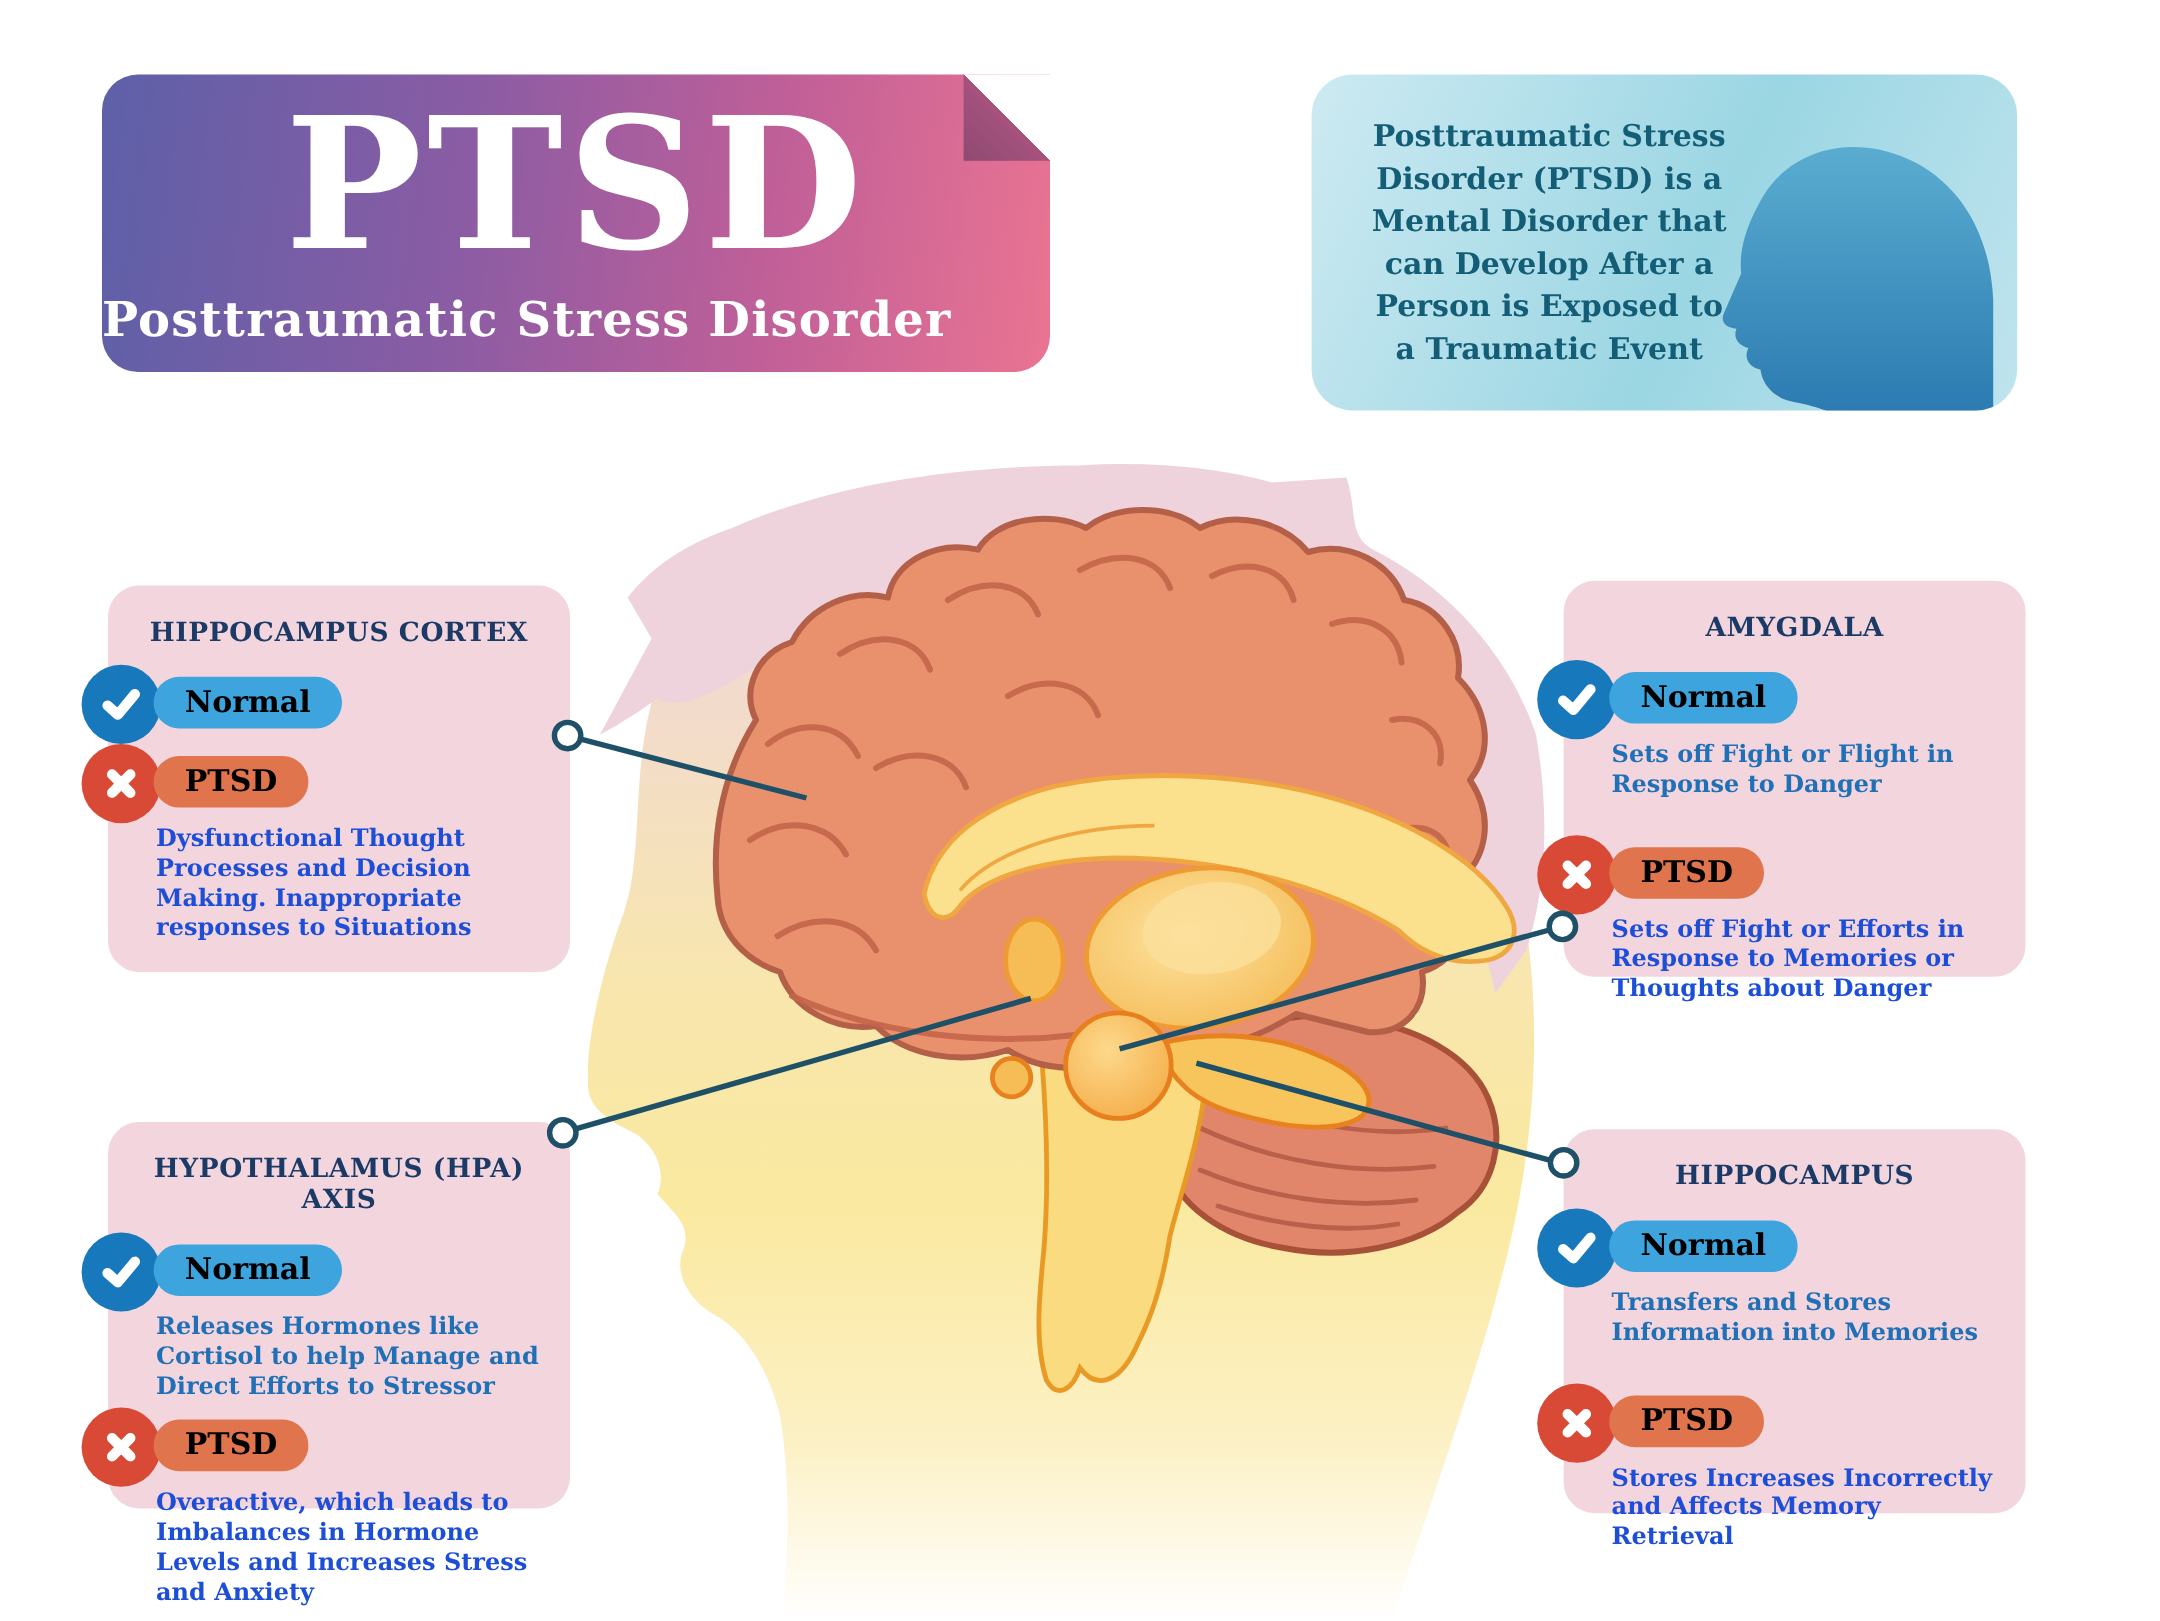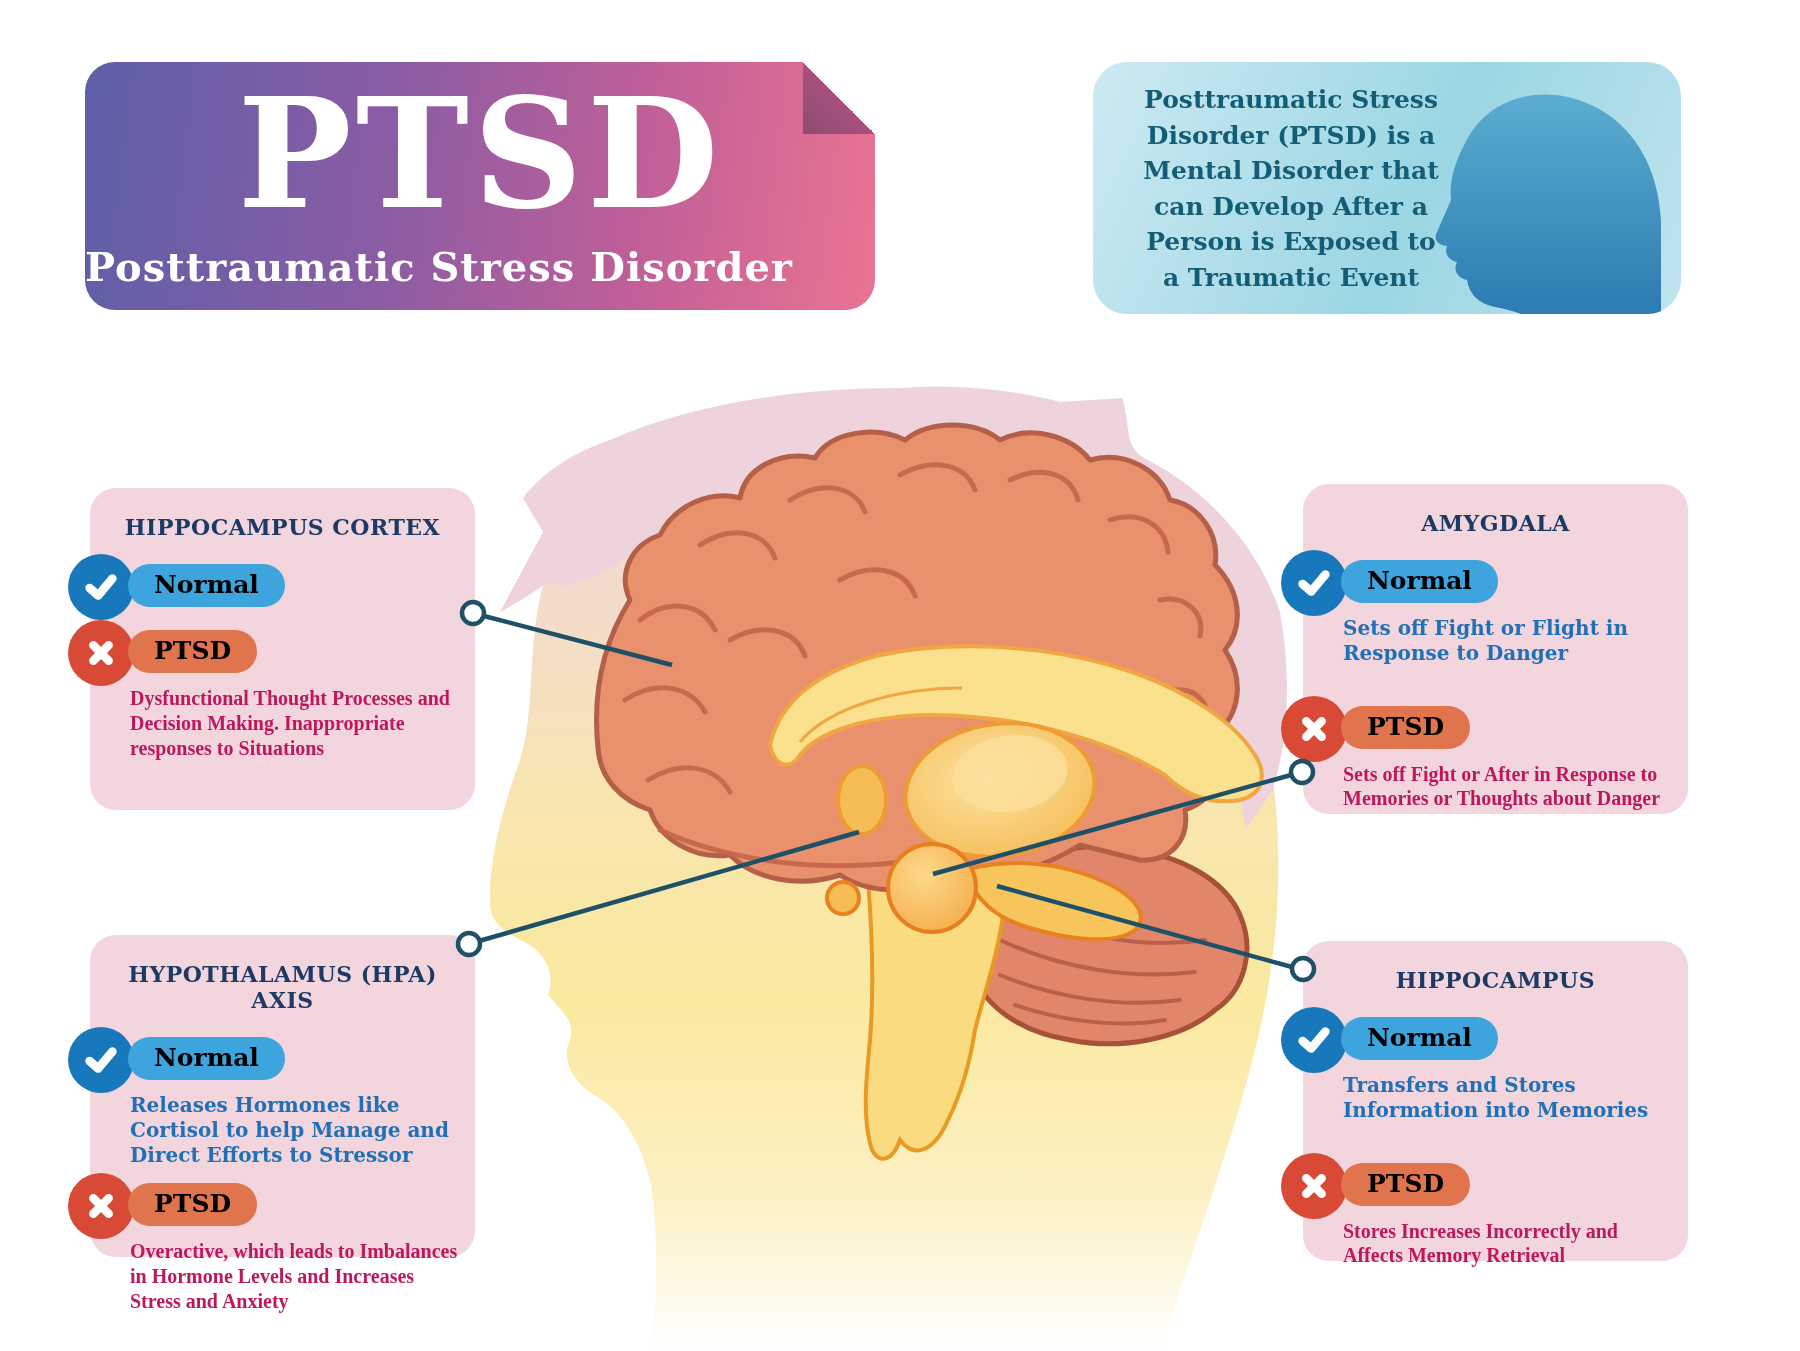--- a/index.html
+++ b/index.html
@@ -11,41 +11,41 @@
     background:linear-gradient(97deg,#5d60a8 0%,#8a5ca4 38%,#c05f98 70%,#ea7492 100%);
     border-radius:30px;border-top-right-radius:0;}
   .title-card .fold{position:absolute;top:0;right:0;width:72px;height:72px;
     background:linear-gradient(to bottom left,#ffffff 0%,#ffffff 50%,#a6527e 50%,#8e4a70 100%);}
   .title-card .acronym{position:absolute;top:8px;left:0;width:100%;text-align:center;
     color:#ffffff;font-size:152px;letter-spacing:4px;line-height:1.1;}
   .title-card .subtitle{position:absolute;bottom:20px;left:0;width:100%;text-align:left;
     color:#ffffff;font-size:40px;letter-spacing:1px;}
 
   
-  .info-card{position:absolute;left:1093px;top:62px;width:588px;height:252px;border-radius:34px;
+  .info-card{position:absolute;left:1093px;top:62px;width:588px;height:280px;border-radius:34px;
     background:linear-gradient(115deg,#cdeaf2 0%,#9bd6e3 55%,#bfe4ee 100%);overflow:hidden;}
   .info-card .info-text{position:absolute;left:28px;top:50%;transform:translateY(-50%);
     width:340px;text-align:center;color:#135e76;font-size:25px;line-height:1.42;white-space:pre-line;}
   .info-card svg{position:absolute;right:12px;bottom:-4px;}
 
   
   .card{position:absolute;width:385px;background:#f3d5de;border-radius:26px;}
   .card .title{margin:26px 14px 0;text-align:center;color:#1b3b66;font-size:22px;letter-spacing:.5px;}
   .row{position:relative;margin-top:24px;height:50px;}
   .mark{position:absolute;left:-22px;top:-10px;width:66px;height:66px;border-radius:50%;
     display:flex;align-items:center;justify-content:center;}
   .mark.blue{background:#1878bc;}
   .mark.red{background:#d84a36;}
   .pill{position:absolute;left:38px;top:0;border-radius:24px;padding:6px 26px 8px;
     color:#000000;font-size:25px;}
   .pill.blue{background:#3ea4dd;}
   .pill.orange{background:#e0744c;}
   .body-text{margin:6px 14px 0 40px;font-size:20px;line-height:1.24;}
   .body-text.blue{color:#1f70b6;}
-  .body-text.red{color:#be185d;font-family:Liberation Serif, serif;}
+  .body-text.red{color:#1d4ed8;}
 
   .card.prefrontal{left:90px;top:488px;height:322px;}
   .card.amygdala{left:1303px;top:484px;height:330px;}
   .card.hypothalamus{left:90px;top:935px;height:322px;}
   .card.hippocampus{left:1303px;top:941px;height:320px;}
 
   .layer{position:absolute;left:0;top:0;pointer-events:none;}
 </style>
 </head>
 <body>
@@ -269,21 +269,21 @@
     </div>
     <div class="body-text blue">Sets off Fight or Flight in Response to Danger</div>
     <div class="row" style="margin-top:40px;">
       <div class="mark red">
         <svg width="34" height="34" viewBox="0 0 40 40">
             <path d="M11 11 L29 29 M29 11 L11 29" fill="none" stroke="#fff" stroke-width="10" stroke-linecap="round"></path>
           </svg>
       </div>
       <div class="pill orange">PTSD</div>
     </div>
-    <div class="body-text red">Sets off Fight or After in Response to Memories or Thoughts about Danger</div>
+    <div class="body-text red">Sets off Fight or Efforts in Response to Memories or Thoughts about Danger</div>
   </div>
 
   <div class="card hypothalamus">
     <div class="title">HYPOTHALAMUS (HPA) AXIS</div>
     <div class="row">
       <div class="mark blue">
         <svg width="38" height="38" viewBox="0 0 40 40">
             <path d="M8 21 L17 29 L32 11" fill="none" stroke="#fff" stroke-width="9" stroke-linecap="round" stroke-linejoin="round"></path>
           </svg>
       </div>

